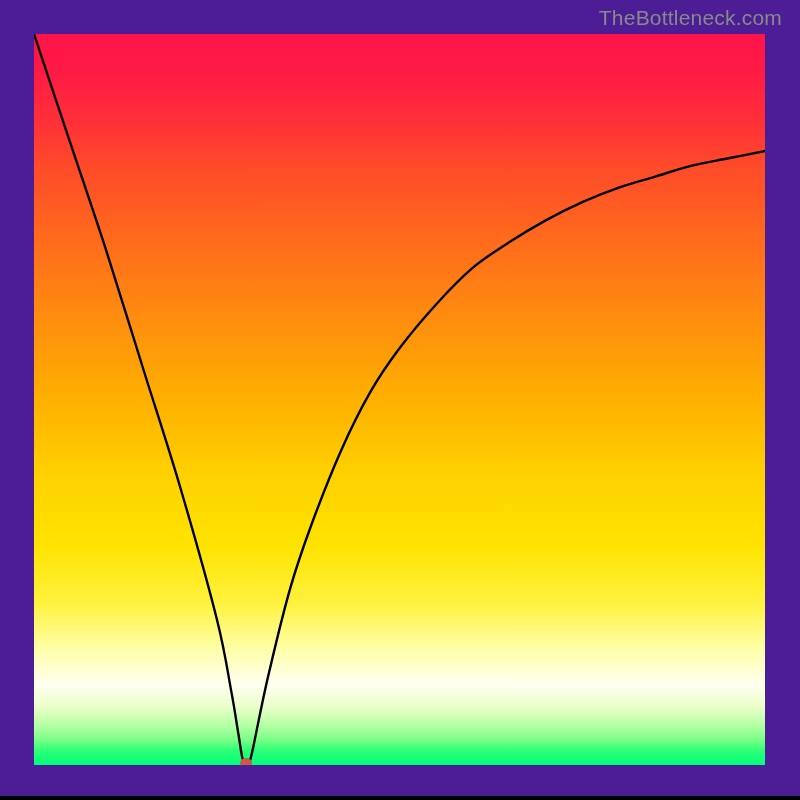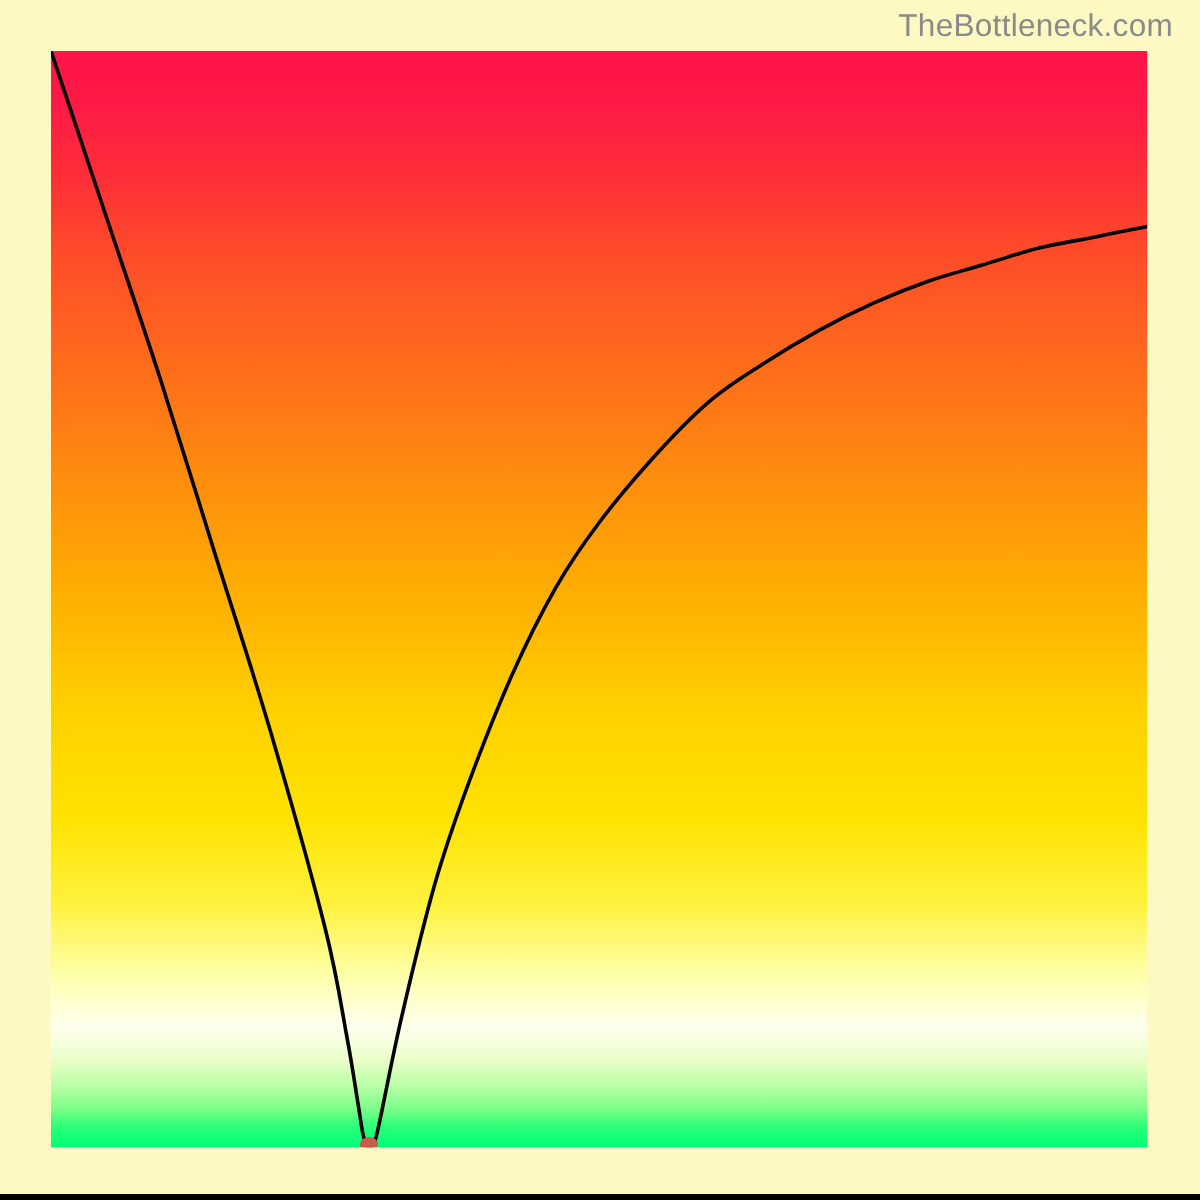--- a/index.html
+++ b/index.html
@@ -8,21 +8,21 @@
     width: 800px;
     height: 800px;
     overflow: hidden;
     background: #000;
     font-family: Arial, Helvetica, sans-serif;
   }
   .frame {
     position: relative;
     width: 800px;
     height: 796px;
-    background: #fef9c3;
+    background: #4c1d95;
   }
   .plot-area {
     position: absolute;
     left: 34px;
     top: 34px;
     width: 731px;
     height: 731px;
     overflow: hidden;
   }
   .gradient-bg {

